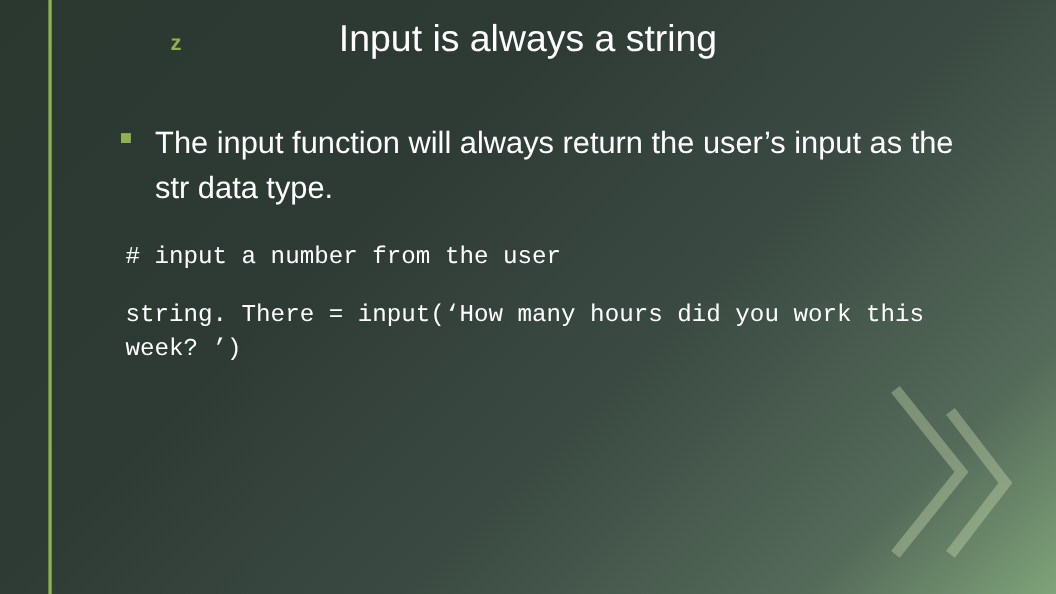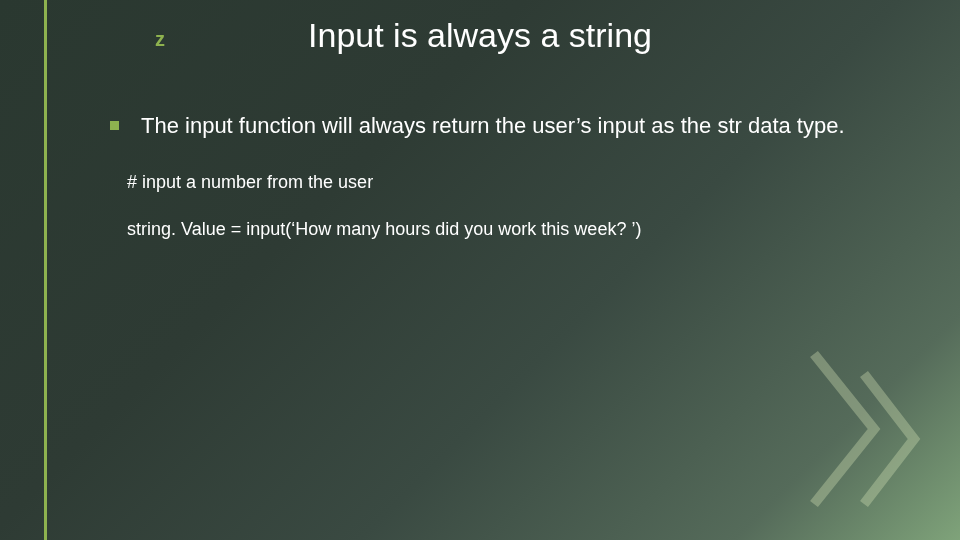--- a/index.html
+++ b/index.html
@@ -57,40 +57,40 @@
     position: absolute;
     left: 110px;
     right: 70px;
     top: 110px;
     color: #ffffff;
   }
   .bullet {
     display: flex;
     align-items: flex-start;
     margin-bottom: 28px;
-    font-size: 22px;
+    font-size: 28px;
     line-height: 1.45;
   }
   .bullet .sq {
     flex: 0 0 auto;
     width: 9px;
     height: 9px;
     background: #8eb24f;
     margin-top: 11px;
     margin-right: 22px;
   }
   .bullet .txt {
     flex: 1 1 auto;
   }
   .codeblock {
-    margin-left: 17px;
-    font-size: 18px;
+    margin-left: 4px;
+    font-size: 22px;
     color: #ffffff;
     line-height: 1.4;
-    font-family: Liberation Sans, sans-serif;
+    font-family: Liberation Mono, monospace;
   }
   .codeblock p {
     margin: 0 0 22px 0;
   }
 </style>
 </head>
 <body>
 
 <div class="slide">
 
@@ -110,18 +110,18 @@
   <div class="content">
 
     <div class="bullet">
       <div class="sq"></div>
       <div class="txt">The input function will always return the user’s input as the str data type.</div>
     </div>
 
 
     <div class="codeblock">
       <p># input a number from the user</p>
-      <p>string. Value = input(‘How many hours did you work this week? ’)</p>
+      <p>string. There = input(‘How many hours did you work this week? ’)</p>
     </div>
 
   </div>
 
 </div>
 
 </body></html>

